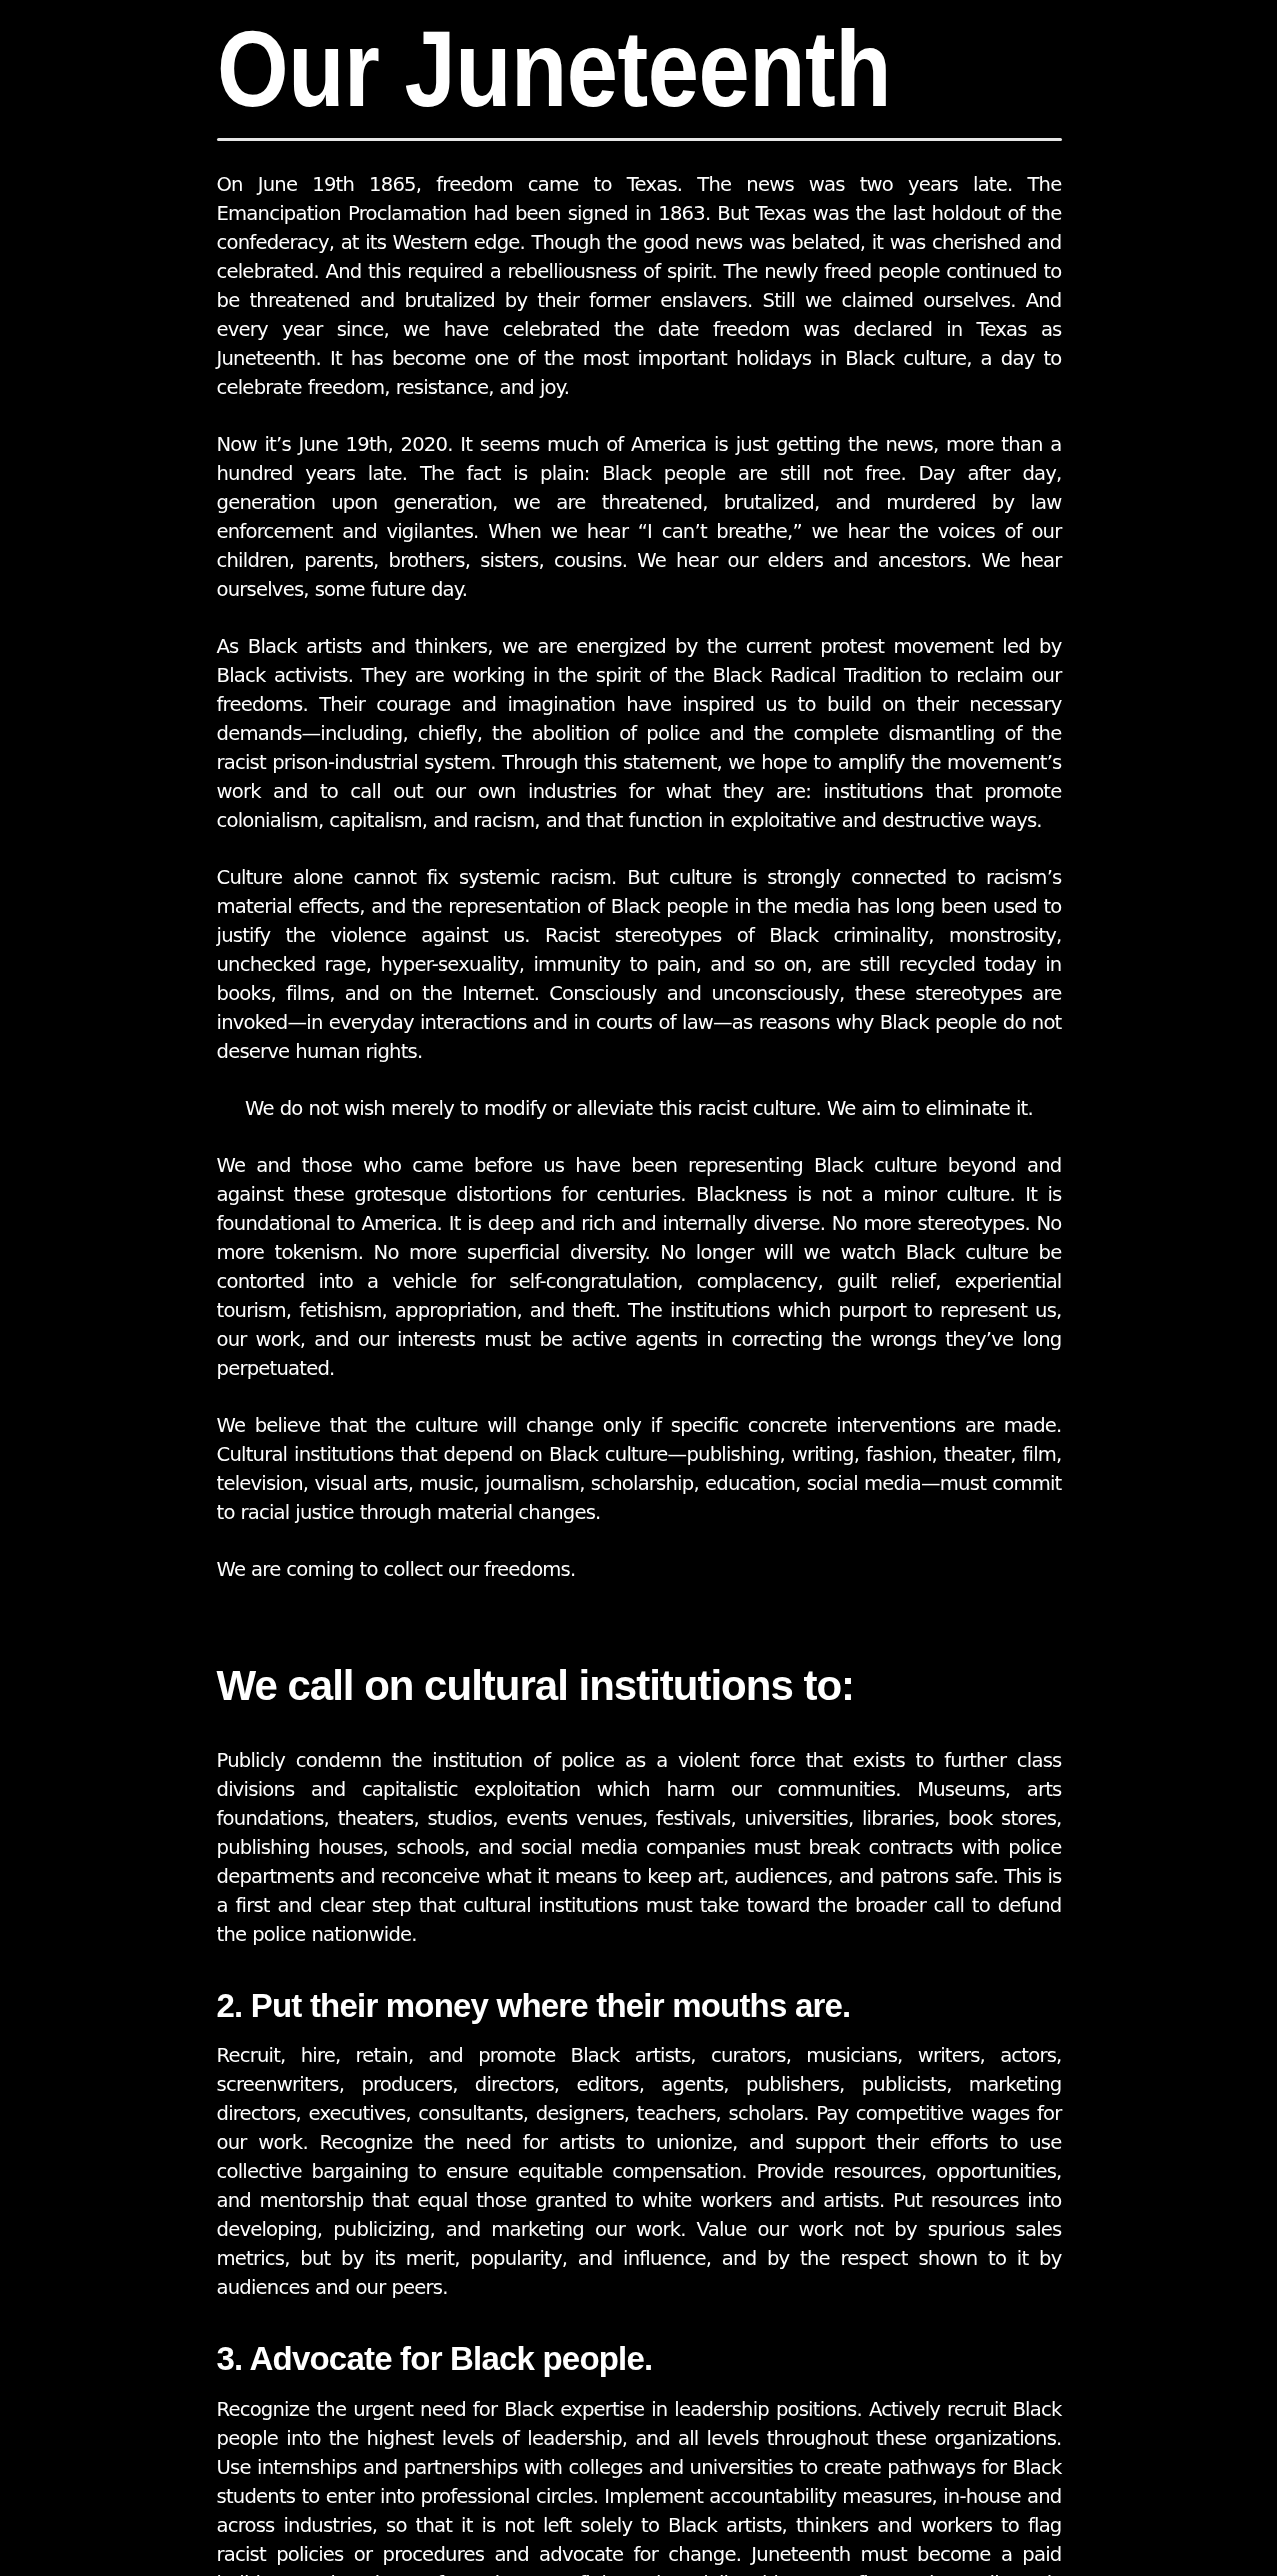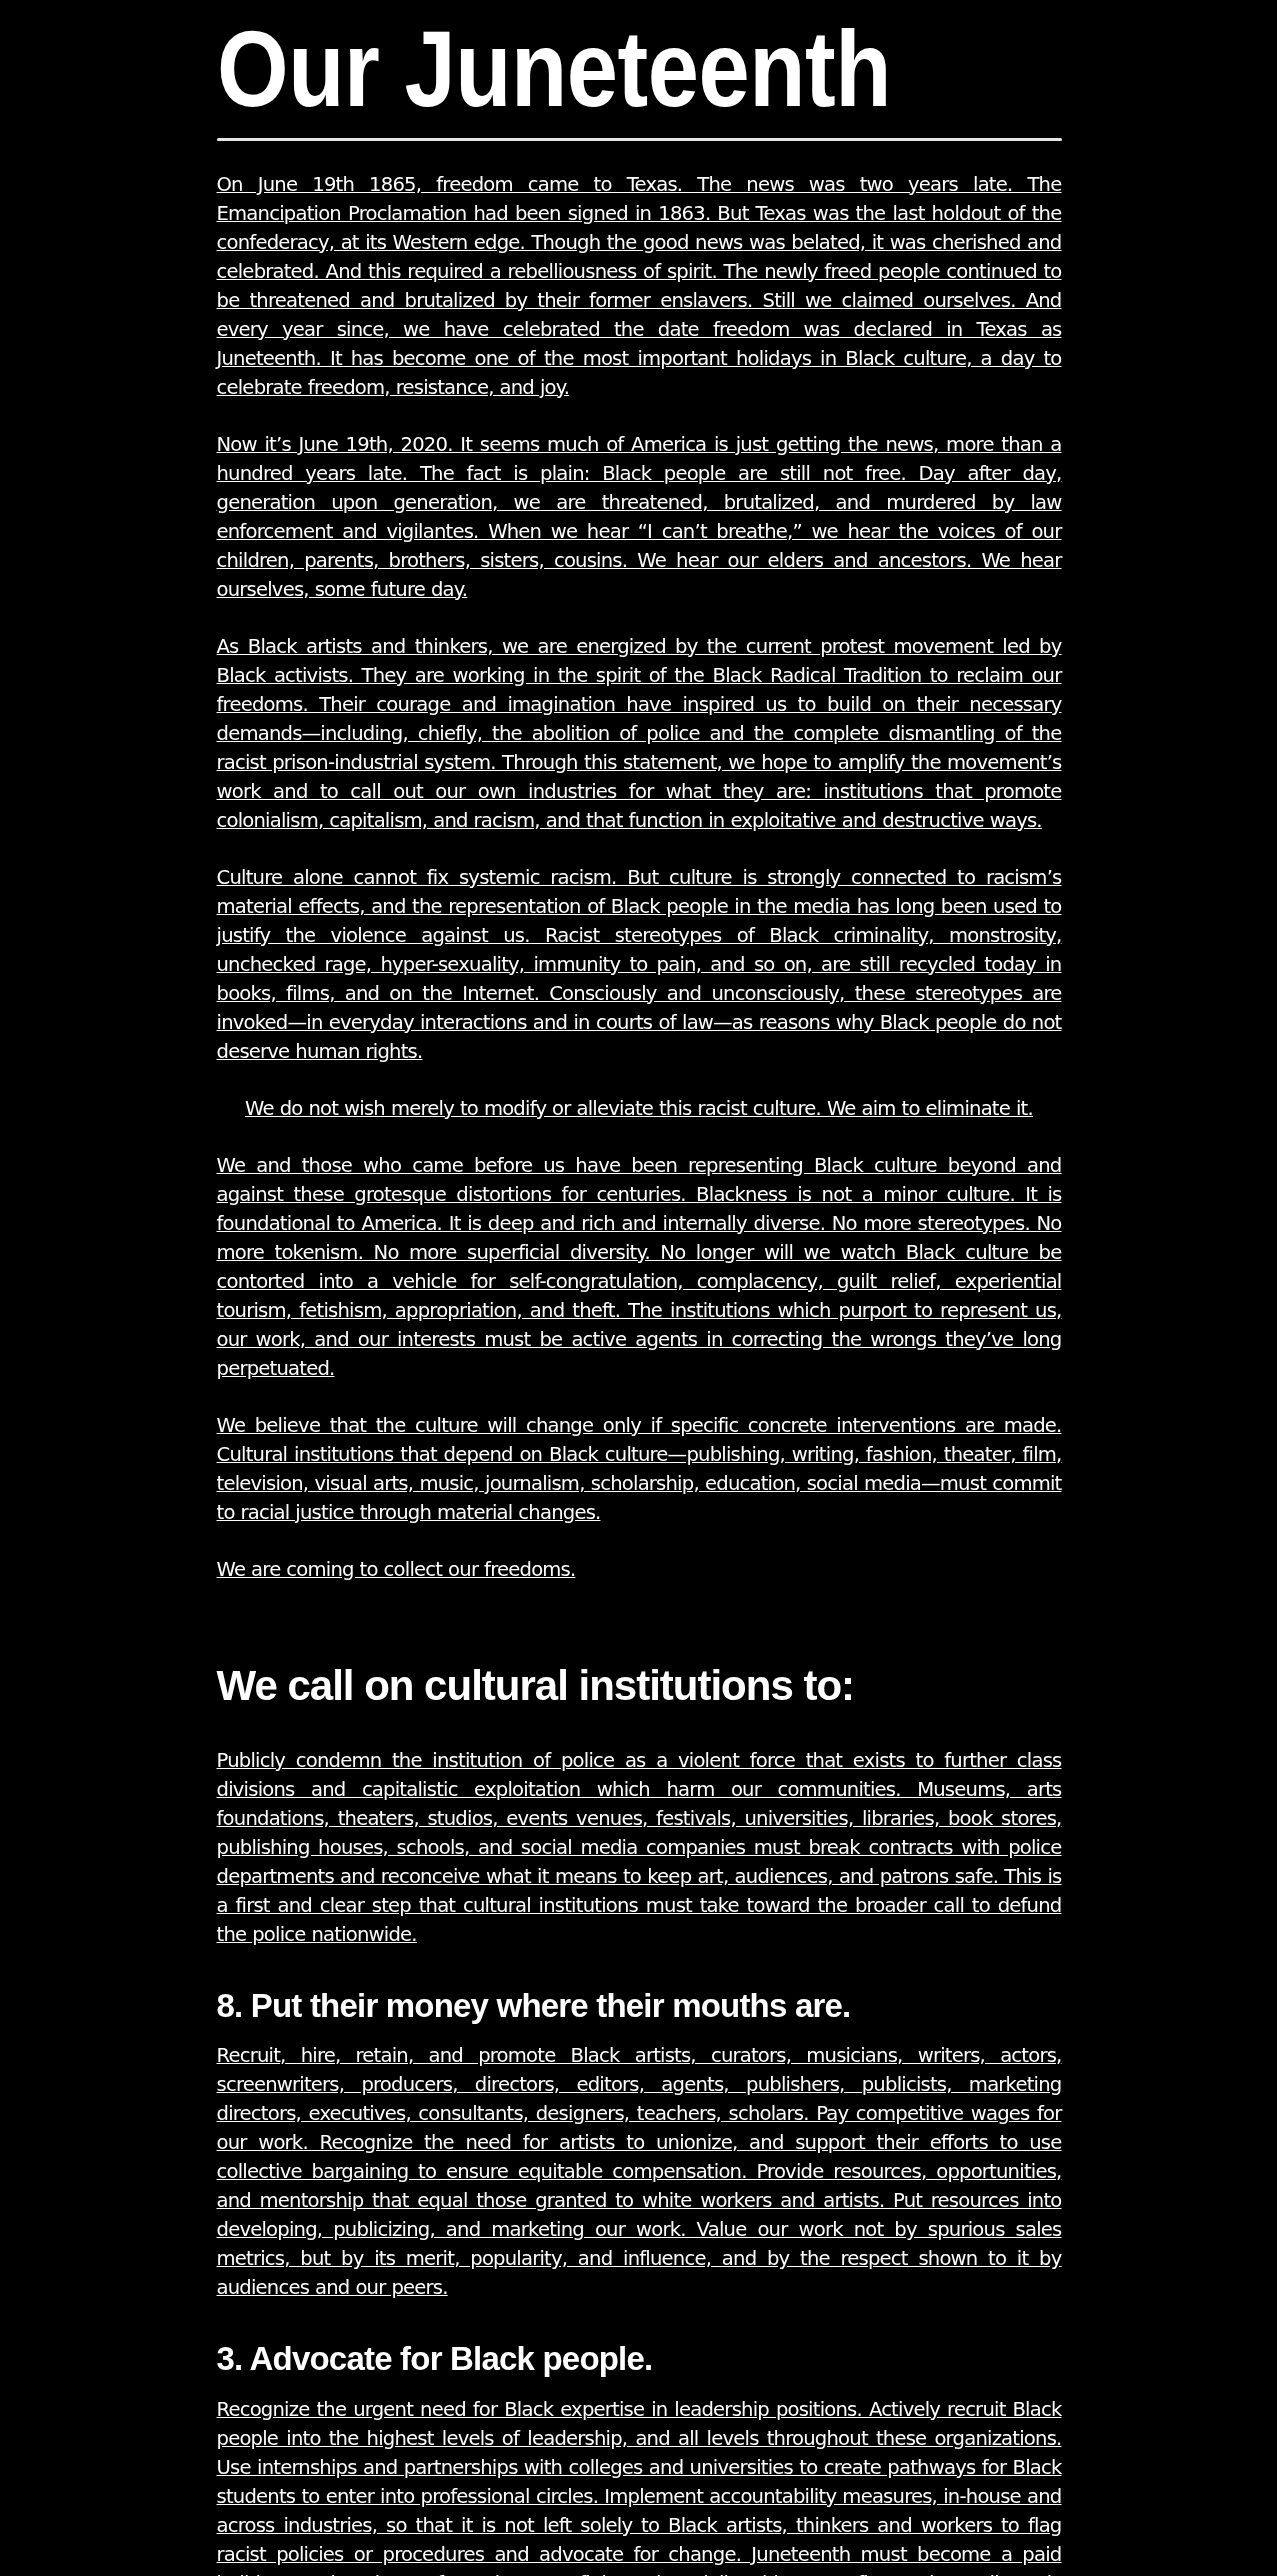--- a/index.html
+++ b/index.html
@@ -41,21 +41,20 @@
       margin-top: 29px;
     }
     .para {
       font-family: "DejaVu Sans", sans-serif;
       font-size: 19.6px;
       line-height: 29px;
       text-align: justify;
       margin: 0 0 28px 0;
       letter-spacing: -0.8px;
       word-spacing: 0.5px;
-      text-decoration: underline;
     }
     .para.closing {
       margin-bottom: 0;
     }
     .call-heading {
       font-family: Liberation Sans, sans-serif;
       font-weight: 700;
       font-size: 42px;
       line-height: 49px;
       margin: 77px 0 0 0;
@@ -95,21 +94,21 @@
     <p class="para closing">We are coming to collect our freedoms.</p>
   </section>
 
   <h2 class="call-heading">We call on cultural institutions to:</h2>
 
   <section class="demand">
     <p class="para">Publicly condemn the institution of police as a violent force that exists to further class divisions and capitalistic exploitation which harm our communities. Museums, arts foundations, theaters, studios, events venues, festivals, universities, libraries, book stores, publishing houses, schools, and social media companies must break contracts with police departments and reconceive what it means to keep art, audiences, and patrons safe. This is a first and clear step that cultural institutions must take toward the broader call to defund the police nationwide.</p>
   </section>
 
   <section class="demand">
-    <h3 class="demand-heading">8. Put their money where their mouths are.</h3>
+    <h3 class="demand-heading">2. Put their money where their mouths are.</h3>
     <p class="para">Recruit, hire, retain, and promote Black artists, curators, musicians, writers, actors, screenwriters, producers, directors, editors, agents, publishers, publicists, marketing directors, executives, consultants, designers, teachers, scholars. Pay competitive wages for our work. Recognize the need for artists to unionize, and support their efforts to use collective bargaining to ensure equitable compensation. Provide resources, opportunities, and mentorship that equal those granted to white workers and artists. Put resources into developing, publicizing, and marketing our work. Value our work not by spurious sales metrics, but by its merit, popularity, and influence, and by the respect shown to it by audiences and our peers.</p>
   </section>
 
   <section class="demand">
     <h3 class="demand-heading">3. Advocate for Black people.</h3>
     <p class="para">Recognize the urgent need for Black expertise in leadership positions. Actively recruit Black people into the highest levels of leadership, and all levels throughout these organizations. Use internships and partnerships with colleges and universities to create pathways for Black students to enter into professional circles. Implement accountability measures, in-house and across industries, so that it is not left solely to Black artists, thinkers and workers to flag racist policies or procedures and advocate for change. Juneteenth must become a paid holiday, so that those of us who must fight racism daily with grace, fire, and paradigmatic ability may approach the day on our own terms.</p>
   </section>
 
 </div>
 

